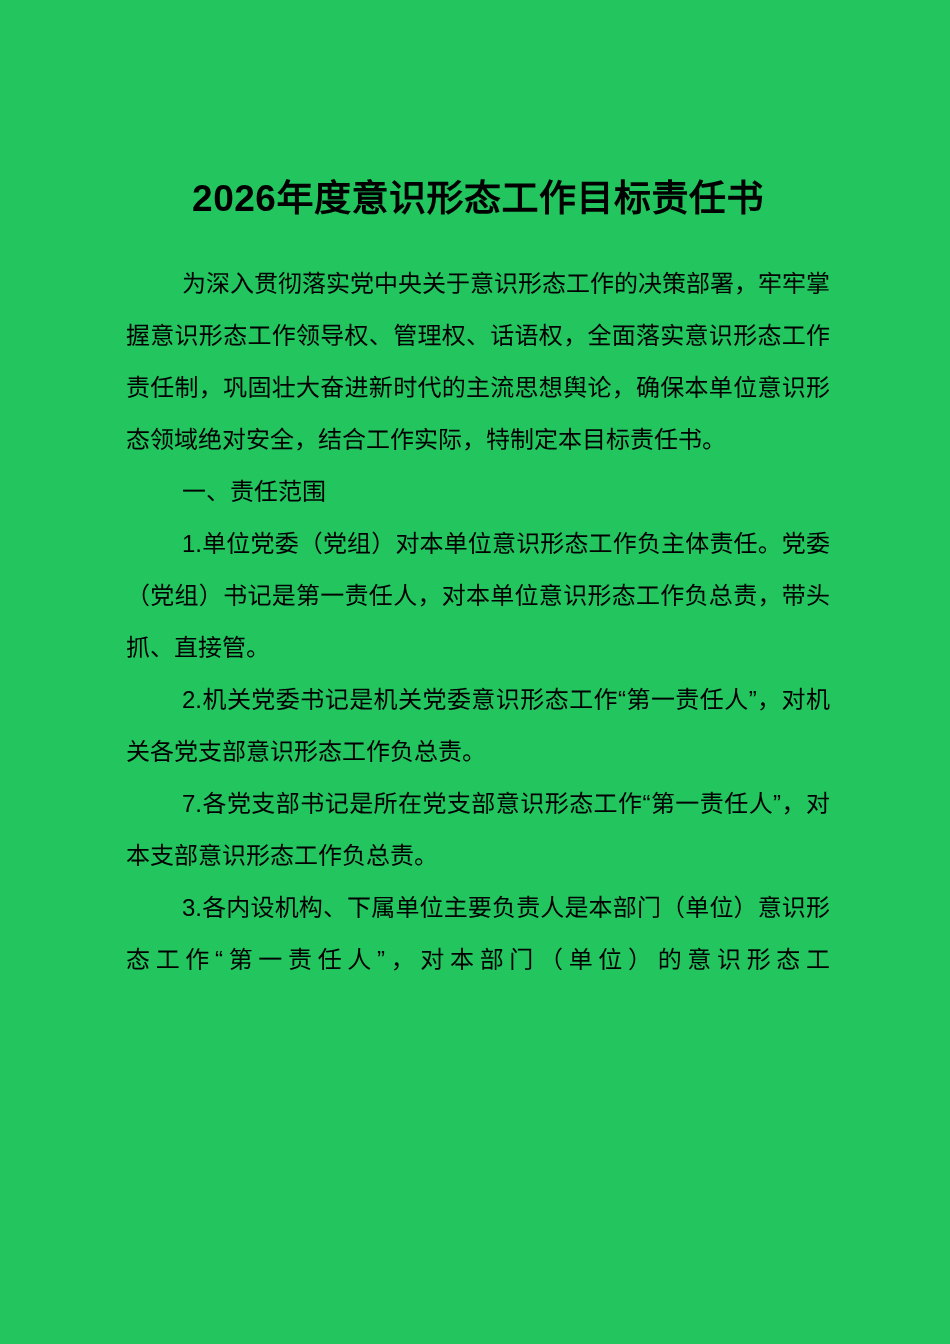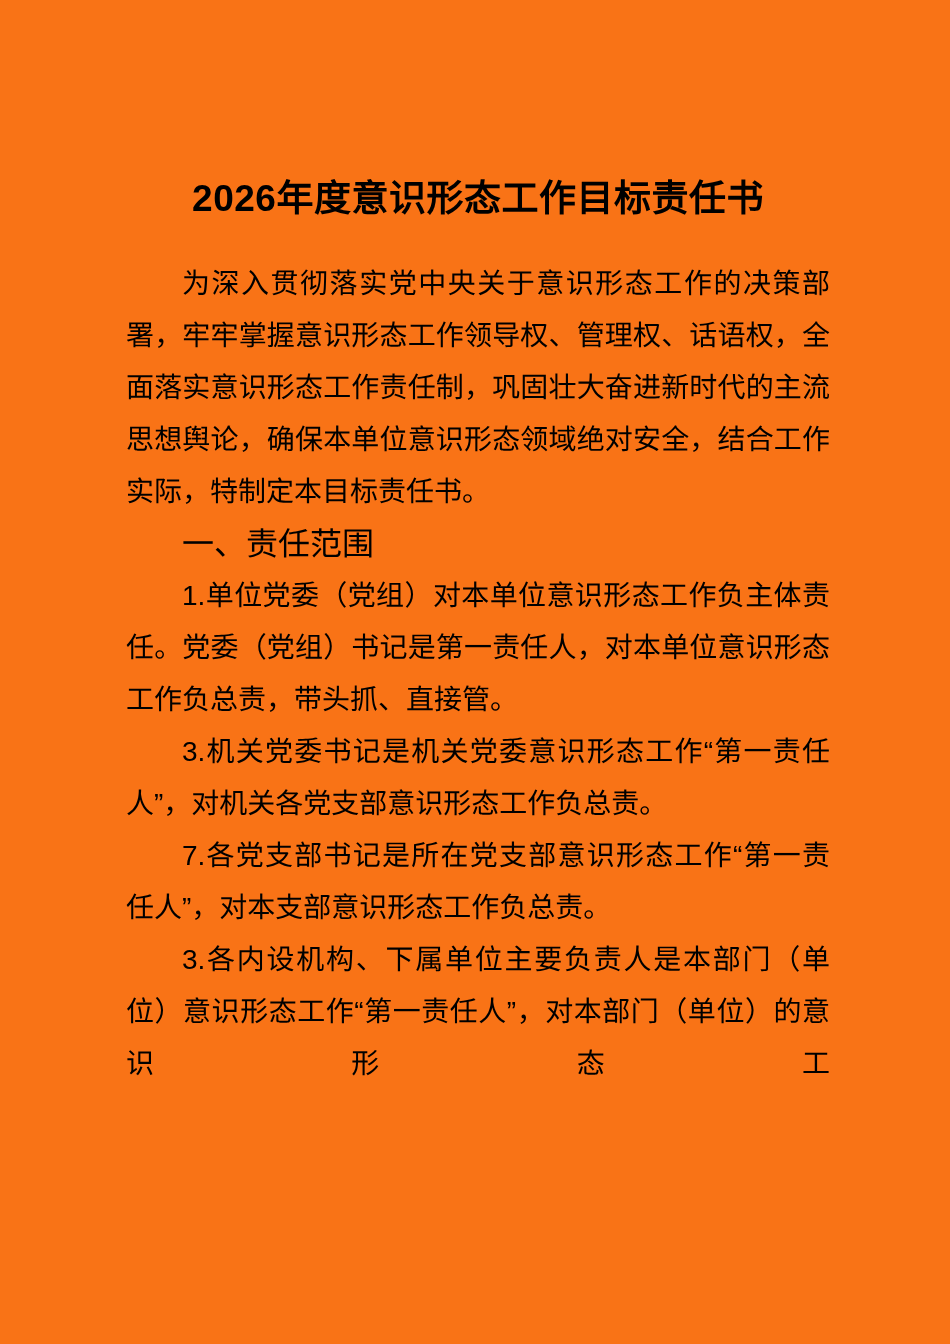--- a/index.html
+++ b/index.html
@@ -6,21 +6,21 @@
   html, body {
     margin: 0;
     padding: 0;
     background: #ffffff;
   }
 
   .page {
     position: relative;
     width: 950px;
     height: 1344px;
-    background: #f97316;
+    background: #22c55e;
     overflow: hidden;
     box-sizing: border-box;
     font-family: "Liberation Sans", "DejaVu Sans", sans-serif;
     color: #000000;
     -webkit-font-smoothing: antialiased;
   }
 
   .doc-title {
     margin: 0;
     padding: 0;
@@ -42,35 +42,35 @@
   .content-block {
     position: absolute;
     left: 126px;
     top: 258px;
     width: 704px;
   }
 
   .para {
     margin: 0 0 0 0;
     padding: 0;
-    font-size: 28px;
+    font-size: 24px;
     line-height: 52px;
     text-align: justify;
     text-justify: inter-ideograph;
     text-align-last: left;
     letter-spacing: 0;
     word-break: break-all;
     text-indent: 56px; 
   }
 
   
   .heading {
     margin: 0;
     padding: 0;
-    font-size: 32px;
+    font-size: 24px;
     line-height: 52px;
     font-weight: normal;
     text-indent: 56px;
     text-align: left;
     white-space: nowrap;
   }
 
   
   .para.truncated {
     text-align: justify;
@@ -88,21 +88,21 @@
 
   <div class="content-block">
 
     <p class="para">为深入贯彻落实党中央关于意识形态工作的决策部署，牢牢掌握意识形态工作领导权、管理权、话语权，全面落实意识形态工作责任制，巩固壮大奋进新时代的主流思想舆论，确保本单位意识形态领域绝对安全，结合工作实际，特制定本目标责任书。</p>
 
     <p class="heading">一、责任范围</p>
 
     <p class="para">1.单位党委（党组）对本单位意识形态工作负主体责任。党委（党组）书记是第一责任人，对本单位意识形态工作负总责，带头抓、直接管。</p>
 
 
-    <p class="para">3.机关党委书记是机关党委意识形态工作“第一责任人”，对机关各党支部意识形态工作负总责。</p>
+    <p class="para">2.机关党委书记是机关党委意识形态工作“第一责任人”，对机关各党支部意识形态工作负总责。</p>
 
     <p class="para">7.各党支部书记是所在党支部意识形态工作“第一责任人”，对本支部意识形态工作负总责。</p>
 
     <p class="para truncated">3.各内设机构、下属单位主要负责人是本部门（单位）意识形态工作“第一责任人”，对本部门（单位）的意识形态工</p>
 
   </div>
 
 </div>
 
 </body></html>

